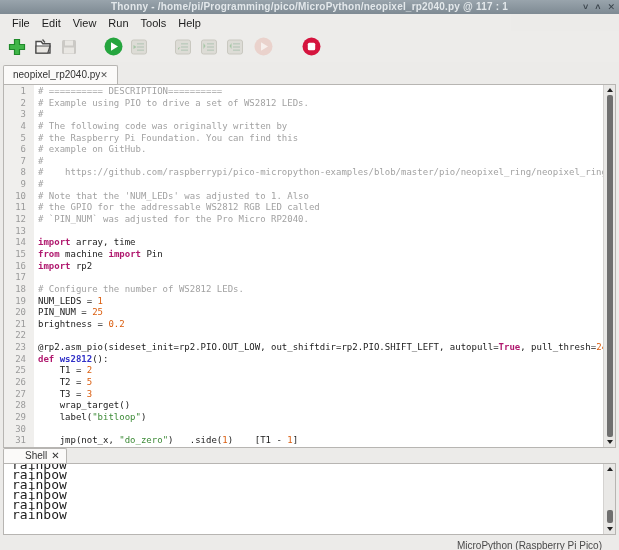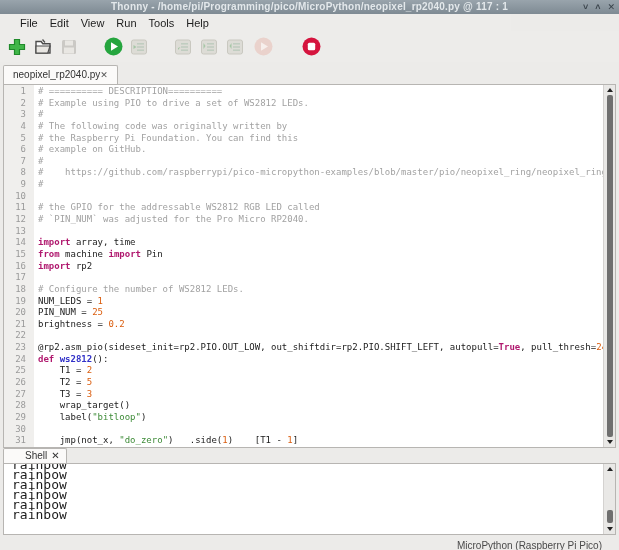--- a/index.html
+++ b/index.html
@@ -21,21 +21,21 @@
     font-weight:bold;
   }
   .win-controls {
     position:absolute; right:4px; top:0; height:14px;
     display:flex; align-items:center; gap:7px;
   }
   .win-btn { font-size:9px; color:#39424a; line-height:14px; font-weight:bold; }
   
   .menubar {
     position:absolute; left:0; top:14px; width:511px; height:17px;
-    background:#edecea; display:flex; align-items:center; padding-left:14px;
+    background:#edecea; display:flex; align-items:center; padding-left:6px;
   }
   .menu-item { font-size:11px; color:#1d1d1d; padding:1px 6px; }
   
   .toolbar {
     position:absolute; left:0; top:31px; width:619px; height:31px;
     background:#edecea; display:flex; align-items:center;
   }
   .tb-btn { width:22px; height:22px; display:flex; align-items:center; justify-content:center; }
   .tb-btn svg { display:block; }
   
@@ -204,21 +204,21 @@
   <div class="code">
       <div class="cl"><span class="ln">1</span><span class="ct"><span class="cm"># ========== DESCRIPTION==========</span></span></div>
       <div class="cl"><span class="ln">2</span><span class="ct"><span class="cm"># Example using PIO to drive a set of WS2812 LEDs.</span></span></div>
       <div class="cl"><span class="ln">3</span><span class="ct"><span class="cm">#</span></span></div>
       <div class="cl"><span class="ln">4</span><span class="ct"><span class="cm"># The following code was originally written by</span></span></div>
       <div class="cl"><span class="ln">5</span><span class="ct"><span class="cm"># the Raspberry Pi Foundation. You can find this</span></span></div>
       <div class="cl"><span class="ln">6</span><span class="ct"><span class="cm"># example on GitHub.</span></span></div>
       <div class="cl"><span class="ln">7</span><span class="ct"><span class="cm">#</span></span></div>
       <div class="cl"><span class="ln">8</span><span class="ct"><span class="cm">#    https://github.com/raspberrypi/pico-micropython-examples/blob/master/pio/neopixel_ring/neopixel_ring.py</span></span></div>
       <div class="cl"><span class="ln">9</span><span class="ct"><span class="cm">#</span></span></div>
-      <div class="cl"><span class="ln">10</span></div>
+      <div class="cl"><span class="ln">10</span><span class="ct"><span class="cm"># Note that the 'NUM_LEDs' was adjusted to 1. Also</span></span></div>
       <div class="cl"><span class="ln">11</span><span class="ct"><span class="cm"># the GPIO for the addressable WS2812 RGB LED called</span></span></div>
       <div class="cl"><span class="ln">12</span><span class="ct"><span class="cm"># `PIN_NUM` was adjusted for the Pro Micro RP2040.</span></span></div>
       <div class="cl"><span class="ln">13</span><span class="ct"> </span></div>
       <div class="cl"><span class="ln">14</span><span class="ct"><span class="kw">import</span><span> array, time</span></span></div>
       <div class="cl"><span class="ln">15</span><span class="ct"><span class="kw">from</span><span> machine </span><span class="kw">import</span><span> Pin</span></span></div>
       <div class="cl"><span class="ln">16</span><span class="ct"><span class="kw">import</span><span> rp2</span></span></div>
       <div class="cl"><span class="ln">17</span><span class="ct"> </span></div>
       <div class="cl"><span class="ln">18</span><span class="ct"><span class="cm"># Configure the number of WS2812 LEDs.</span></span></div>
       <div class="cl"><span class="ln">19</span><span class="ct"><span>NUM_LEDS = </span><span class="num">1</span></span></div>
       <div class="cl"><span class="ln">20</span><span class="ct"><span>PIN_NUM = </span><span class="num">25</span></span></div>

